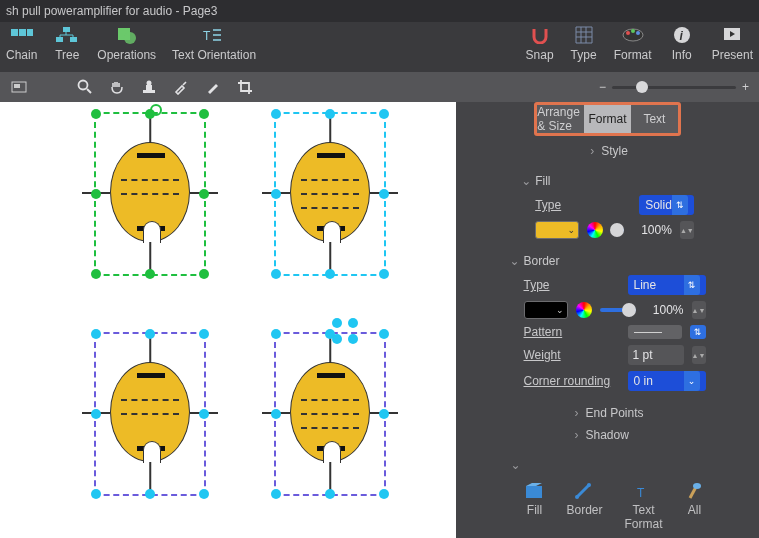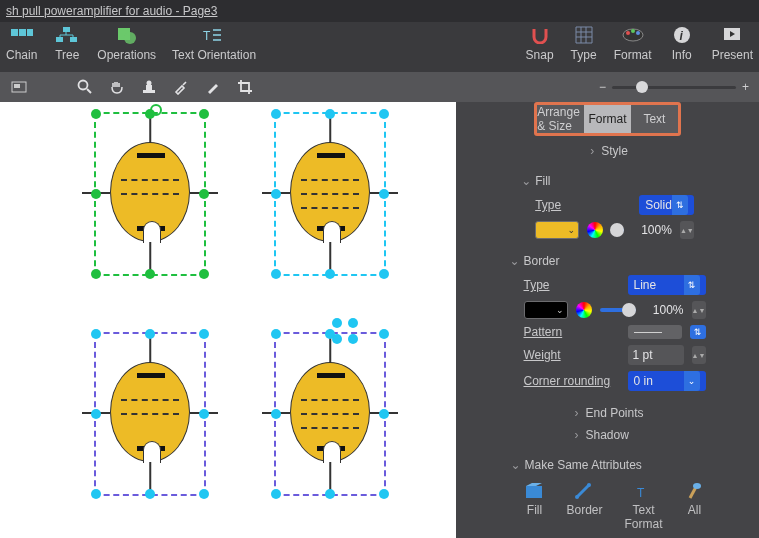--- a/index.html
+++ b/index.html
@@ -1,17 +1,17 @@
 <!DOCTYPE html>
 <html><head>
 <meta charset="utf-8">
 <style>
   *{box-sizing:border-box;margin:0;padding:0;font-family:-apple-system,Helvetica,Arial,sans-serif;font-size:12px;}
   body{background:#3a3a3d;color:#d0d0d3;width:759px;height:538px;overflow:hidden;position:relative;}
-  .titlebar{height:22px;background:#2d2d30;display:flex;align-items:center;padding-left:6px;color:#c8c8ca;font-size:12px;text-decoration:underline;}
+  .titlebar{height:22px;background:#2d2d30;display:flex;align-items:center;padding-left:6px;color:#c8c8ca;font-size:12px;}
   .toolbar{height:50px;background:#3a3a3d;display:flex;align-items:flex-start;padding:2px 6px;gap:16px;}
   .tb-group{display:flex;gap:16px;}
   .tb-item{display:flex;flex-direction:column;align-items:center;gap:2px;color:#cacacc;font-size:10px;cursor:pointer;}
   .tb-ico{width:28px;height:22px;display:flex;align-items:center;justify-content:center;color:#9fdcf0;}
   .tb-right{margin-left:auto;display:flex;gap:16px;}
   .canvasbar{height:30px;background:#555558;display:flex;align-items:center;gap:14px;padding:0 10px;}
   .canvasbar .ico{width:18px;height:18px;display:flex;align-items:center;justify-content:center;color:#e4e4e6;}
   .zoom-slider{margin-left:auto;display:flex;align-items:center;gap:6px;width:150px;}
   .zoom-track{flex:1;height:3px;background:#3b3b3e;border-radius:2px;position:relative;}
   .zoom-knob{position:absolute;top:-5px;left:24px;width:12px;height:12px;background:#d9d9db;border-radius:50%;}
@@ -400,21 +400,20 @@
         </div>
       <div class="sec-head">
           <span class="chev">›</span>
           <span>Shadow</span>
         </div>
     </div>
 
     <div class="section">
       <div class="sec-head">
           <span class="chev">⌄</span>
-          <span>Make Same Attributes</span>
         </div>
       <div class="attr-row" id="attr-row">
           <div class="attr">
             <svg class="ai" width="20" height="18">
               <rect x="2" y="4" width="16" height="12" fill="#3a8ad6"></rect>
               <path d="M2 4 l6 -3 l10 0 l-6 3 z" fill="#6ab0e8"></path>
             </svg>
             <span style="white-space:pre;text-align:center">Fill</span>
           </div>
           <div class="attr">

